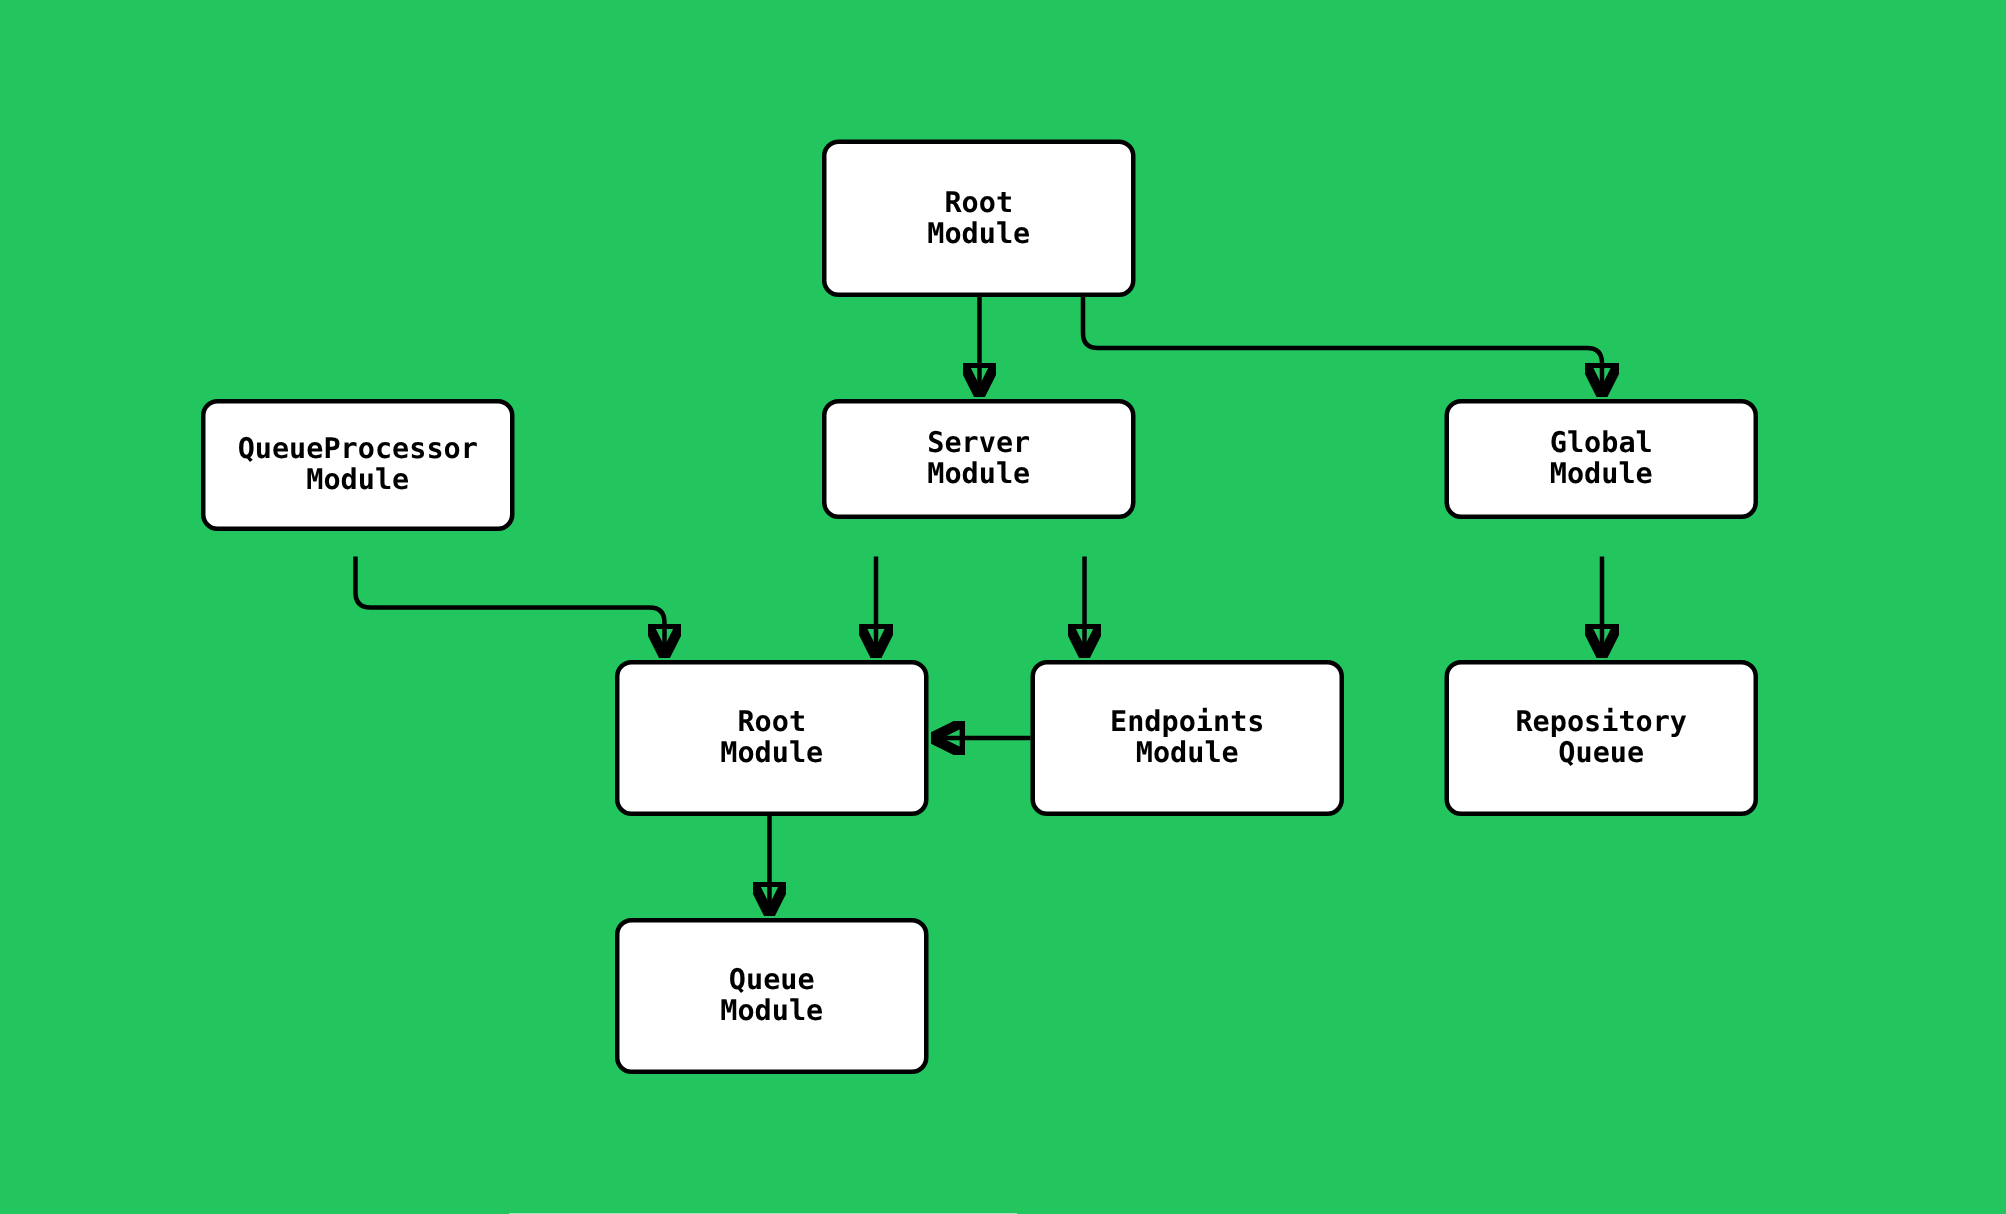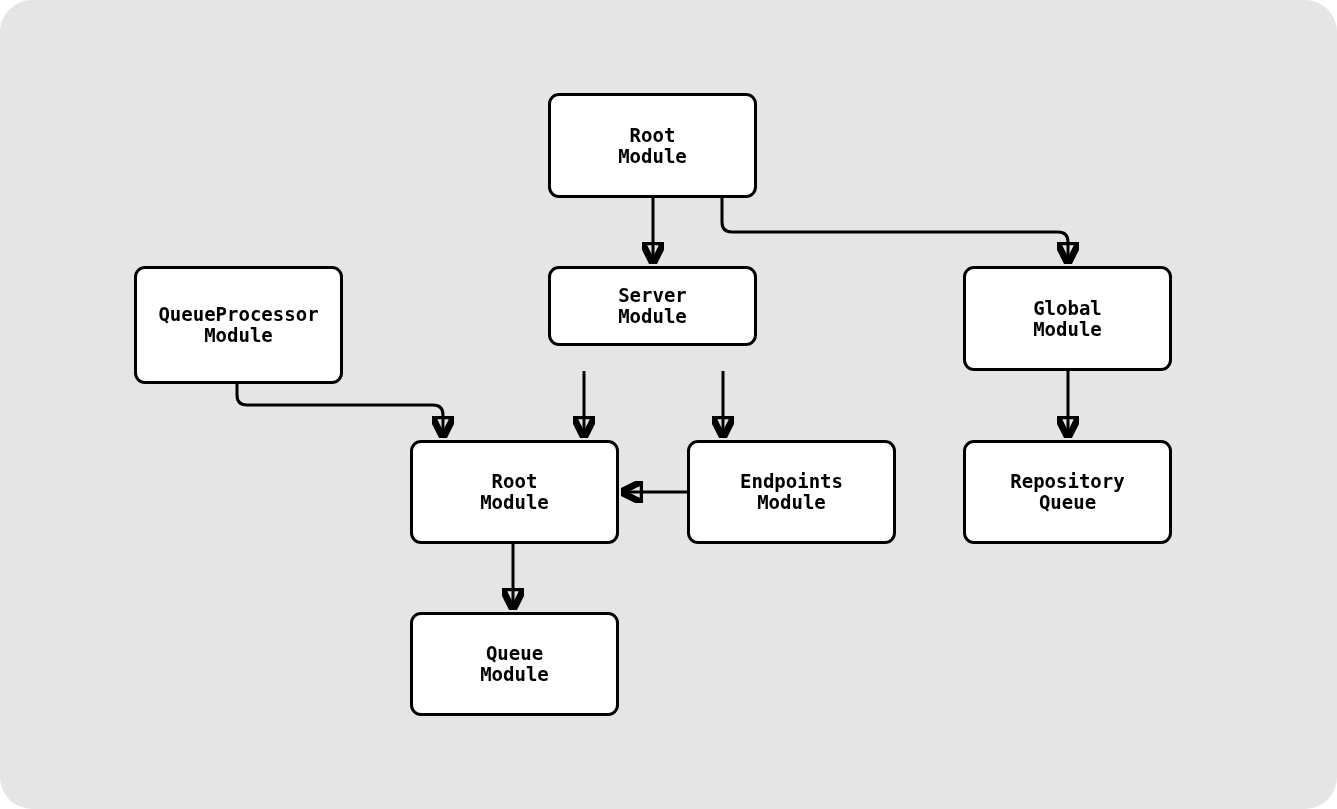--- a/index.html
+++ b/index.html
@@ -4,24 +4,23 @@
 <style>
   html, body {
     margin: 0;
     padding: 0;
     background: #ffffff;
   }
   .canvas {
     position: relative;
     width: 1337px;
     height: 809px;
-    background: #e5e5e5;
+    background: #22c55e;
     overflow: hidden;
     font-family: "DejaVu Sans Mono", "Liberation Mono", monospace;
-    border-radius: 32px;
   }
   .edges-layer {
     position: absolute;
     left: 0;
     top: 0;
     width: 1337px;
     height: 809px;
   }
   .edges-layer path {
     fill: none;
@@ -43,23 +42,23 @@
   }
   .node .label {
     font-size: 19px;
     font-weight: bold;
     line-height: 21px;
     color: #000000;
     text-align: center;
     white-space: pre-line;
   }
   .node-root           { left: 548px; top:  93px; height: 105px; }
-  .node-queueprocessor { left: 134px; top: 266px; height: 118px; }
+  .node-queueprocessor { left: 134px; top: 266px; height: 88px; }
   .node-server         { left: 548px; top: 266px; height: 80px; }
-  .node-global         { left: 963px; top: 266px; height: 105px; }
+  .node-global         { left: 963px; top: 266px; height: 80px; }
   .node-core           { left: 410px; top: 440px; }
   .node-endpoints      { left: 687px; top: 440px; }
   .node-repository     { left: 963px; top: 440px; }
   .node-queue          { left: 410px; top: 612px; }
 </style>
 </head>
 <body>
 
 <div class="canvas">
 

